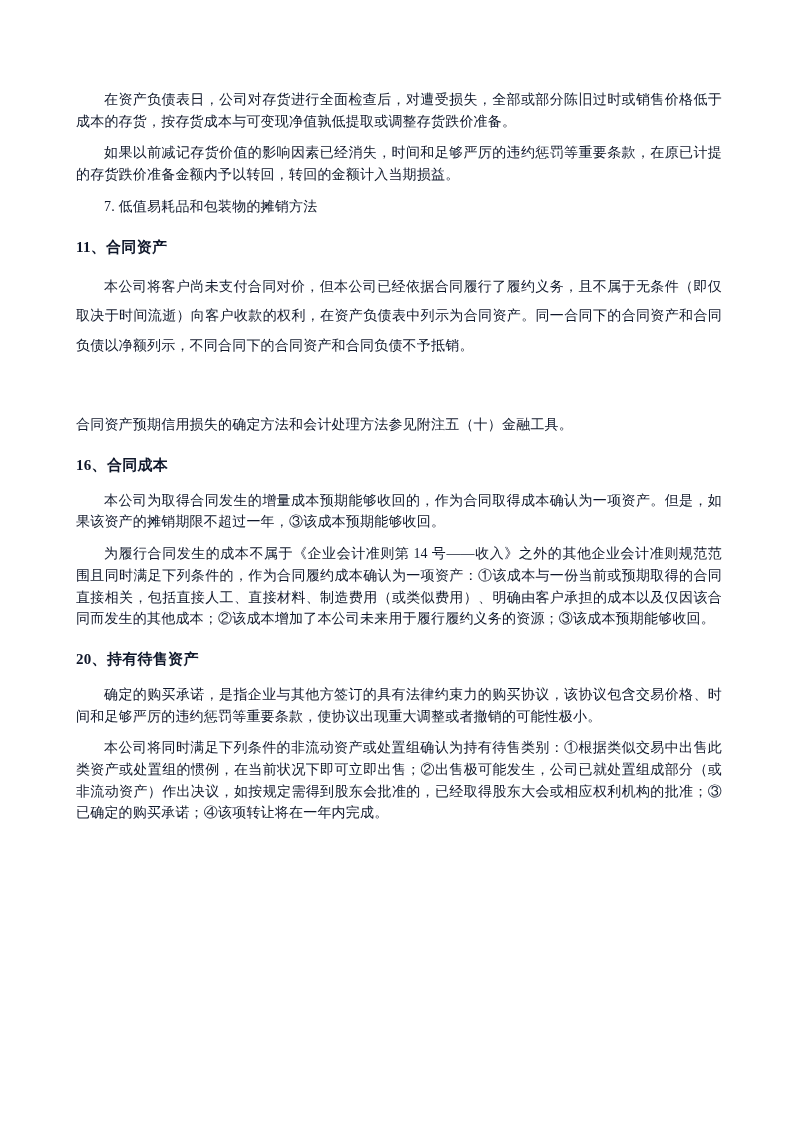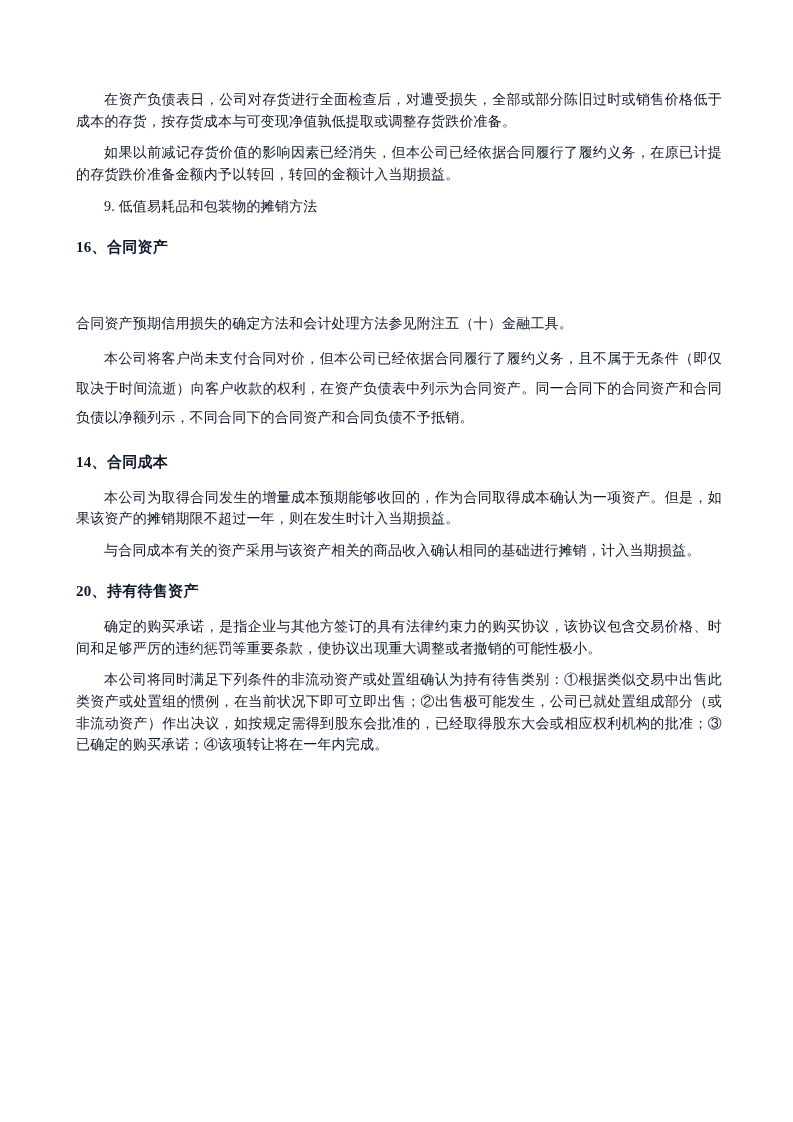--- a/index.html
+++ b/index.html
@@ -49,37 +49,37 @@
 </style>
 </head>
 <body>
 
 <div class="page">
   <div class="content">
 
     <p class="para">在资产负债表日，公司对存货进行全面检查后，对遭受损失，全部或部分陈旧过时或销售价格低于成本的存货，按存货成本与可变现净值孰低提取或调整存货跌价准备。</p>
 
 
-    <p class="para">如果以前减记存货价值的影响因素已经消失，但本公司已经依据合同履行了履约义务，在原已计提的存货跌价准备金额内予以转回，转回的金额计入当期损益。</p>
+    <p class="para">如果以前减记存货价值的影响因素已经消失，时间和足够严厉的违约惩罚等重要条款，在原已计提的存货跌价准备金额内予以转回，转回的金额计入当期损益。</p>
 
-    <p class="para">9. 低值易耗品和包装物的摊销方法</p>
+    <p class="para">7. 低值易耗品和包装物的摊销方法</p>
 
 
-    <h3 class="heading">16、合同资产</h3>
+    <h3 class="heading">11、合同资产</h3>
+
+    <p class="para spaced">本公司将客户尚未支付合同对价，但本公司已经依据合同履行了履约义务，且不属于无条件（即仅取决于时间流逝）向客户收款的权利，在资产负债表中列示为合同资产。同一合同下的合同资产和合同负债以净额列示，不同合同下的合同资产和合同负债不予抵销。</p>
 
     <p class="para no-indent gap-before">合同资产预期信用损失的确定方法和会计处理方法参见附注五（十）金融工具。</p>
 
-    <p class="para spaced">本公司将客户尚未支付合同对价，但本公司已经依据合同履行了履约义务，且不属于无条件（即仅取决于时间流逝）向客户收款的权利，在资产负债表中列示为合同资产。同一合同下的合同资产和合同负债以净额列示，不同合同下的合同资产和合同负债不予抵销。</p>
+    <h3 class="heading">16、合同成本</h3>
 
-    <h3 class="heading">14、合同成本</h3>
+    <p class="para">本公司为取得合同发生的增量成本预期能够收回的，作为合同取得成本确认为一项资产。但是，如果该资产的摊销期限不超过一年，③该成本预期能够收回。</p>
 
-    <p class="para">本公司为取得合同发生的增量成本预期能够收回的，作为合同取得成本确认为一项资产。但是，如果该资产的摊销期限不超过一年，则在发生时计入当期损益。</p>
+    <p class="para">为履行合同发生的成本不属于《企业会计准则第 14 号——收入》之外的其他企业会计准则规范范围且同时满足下列条件的，作为合同履约成本确认为一项资产：①该成本与一份当前或预期取得的合同直接相关，包括直接人工、直接材料、制造费用（或类似费用）、明确由客户承担的成本以及仅因该合同而发生的其他成本；②该成本增加了本公司未来用于履行履约义务的资源；③该成本预期能够收回。</p>
 
-
-    <p class="para">与合同成本有关的资产采用与该资产相关的商品收入确认相同的基础进行摊销，计入当期损益。</p>
 
     <h3 class="heading">20、持有待售资产</h3>
 
 
     <p class="para">确定的购买承诺，是指企业与其他方签订的具有法律约束力的购买协议，该协议包含交易价格、时间和足够严厉的违约惩罚等重要条款，使协议出现重大调整或者撤销的可能性极小。</p>
 
     <p class="para">本公司将同时满足下列条件的非流动资产或处置组确认为持有待售类别：①根据类似交易中出售此类资产或处置组的惯例，在当前状况下即可立即出售；②出售极可能发生，公司已就处置组成部分（或非流动资产）作出决议，如按规定需得到股东会批准的，已经取得股东大会或相应权利机构的批准；③已确定的购买承诺；④该项转让将在一年内完成。</p>
 
   </div>
 </div>

